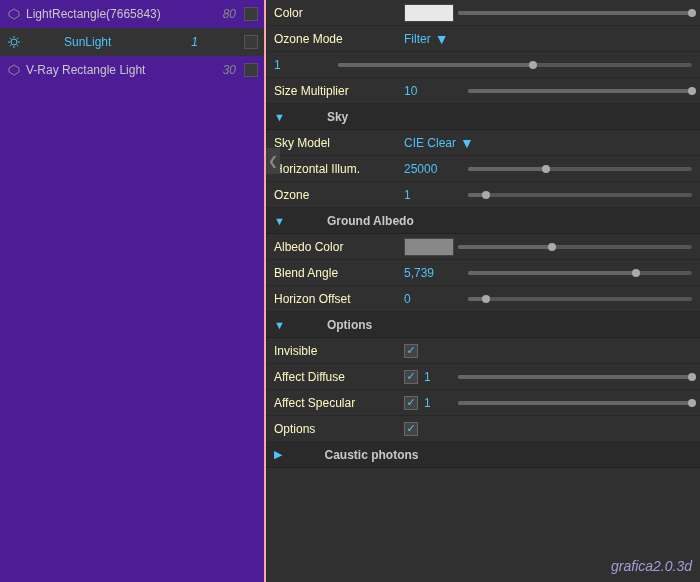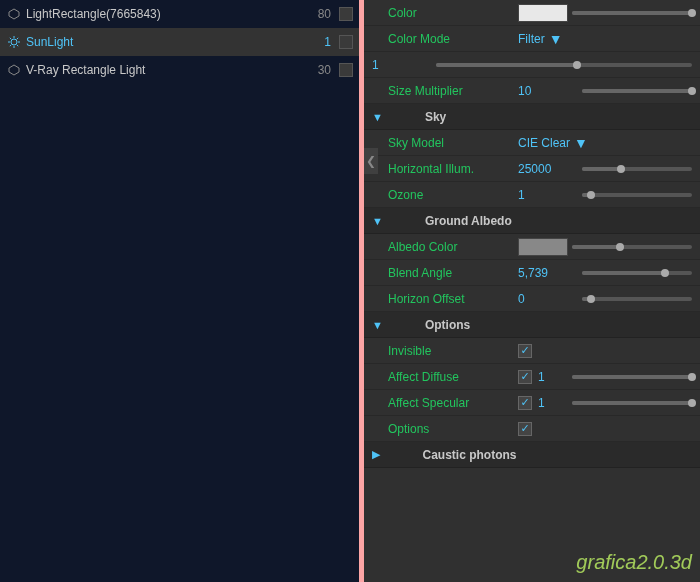--- a/index.html
+++ b/index.html
@@ -10,38 +10,39 @@
       font-family: Arial, sans-serif;
       font-size: 12px;
       color: #c8c8c8;
       overflow: hidden;
       display: flex;
       flex-direction: row;
     }
 
     
     .left-panel {
-      width: 364px;
+      width: 266px;
       height: 582px;
-      background: #0f172a;
-      border-right: 5px solid #fca5a5;
+      background: #4c1d95;
+      border-right: 2px solid #fca5a5;
       flex-shrink: 0;
     }
 
     .list-item {
       display: flex;
       align-items: center;
       padding: 4px 6px;
       height: 28px;
       cursor: pointer;
       position: relative;
     }
 
     .list-item.active {
       background: #333333;
+      gap: 38px;
     }
 
     .list-item .item-icon {
       width: 16px;
       height: 16px;
       margin-right: 4px;
       display: flex;
       align-items: center;
       justify-content: center;
       color: #888;
@@ -56,20 +57,21 @@
     }
 
     .list-item.active .item-name {
       color: #4fc3f7;
     }
 
     .list-item .item-count {
       color: #888;
       font-size: 12px;
       margin-right: 8px;
+      font-style: italic;
     }
 
     .list-item.active .item-count {
       color: #4fc3f7;
     }
 
     .list-item .item-checkbox {
       width: 14px;
       height: 14px;
       border: 1px solid #555;
@@ -100,24 +102,23 @@
     .prop-row {
       display: flex;
       align-items: center;
       height: 26px;
       padding: 0 8px;
       border-bottom: 1px solid #282828;
     }
 
     .prop-label {
       width: 130px;
-      color: #22c55e;
-      font-size: 12px;
-      flex-shrink: 0;
-      margin-left: 16px;
+      color: #fef9c3;
+      font-size: 12px;
+      flex-shrink: 0;
     }
 
     .prop-value {
       width: 60px;
       color: #4fc3f7;
       font-size: 12px;
       flex-shrink: 0;
     }
 
     .slider-container {
@@ -231,22 +232,22 @@
       font-size: 12px;
       cursor: pointer;
       z-index: 10;
     }
 
     
     .watermark {
       position: absolute;
       bottom: 8px;
       right: 8px;
-      color: #bef264;
-      font-size: 20px;
+      color: #c4b5fd;
+      font-size: 14px;
       font-style: italic;
       opacity: 0.8;
       margin-left: 46px;
     }
 
     
     .opt-value {
       width: 30px;
       color: #4fc3f7;
       font-size: 12px;
@@ -308,21 +309,21 @@
   <div class="prop-row">
     <span class="prop-label">Color</span>
     <div class="color-swatch"></div>
     <div class="slider-container">
       <div class="slider-fill" style="width:100%;"></div>
       <div class="slider-thumb" style="left:100%;"></div>
     </div>
   </div>
 
   <div class="prop-row">
-    <span class="prop-label">Color Mode</span>
+    <span class="prop-label">Ozone Mode</span>
     <div class="dropdown-value">
       <span>Filter</span>
       <span class="dropdown-arrow">▼</span>
     </div>
   </div>
 
   <div class="prop-row">
     <span class="prop-value">1</span>
     <div class="slider-container">
       <div class="slider-fill" style="width:55%;"></div>

